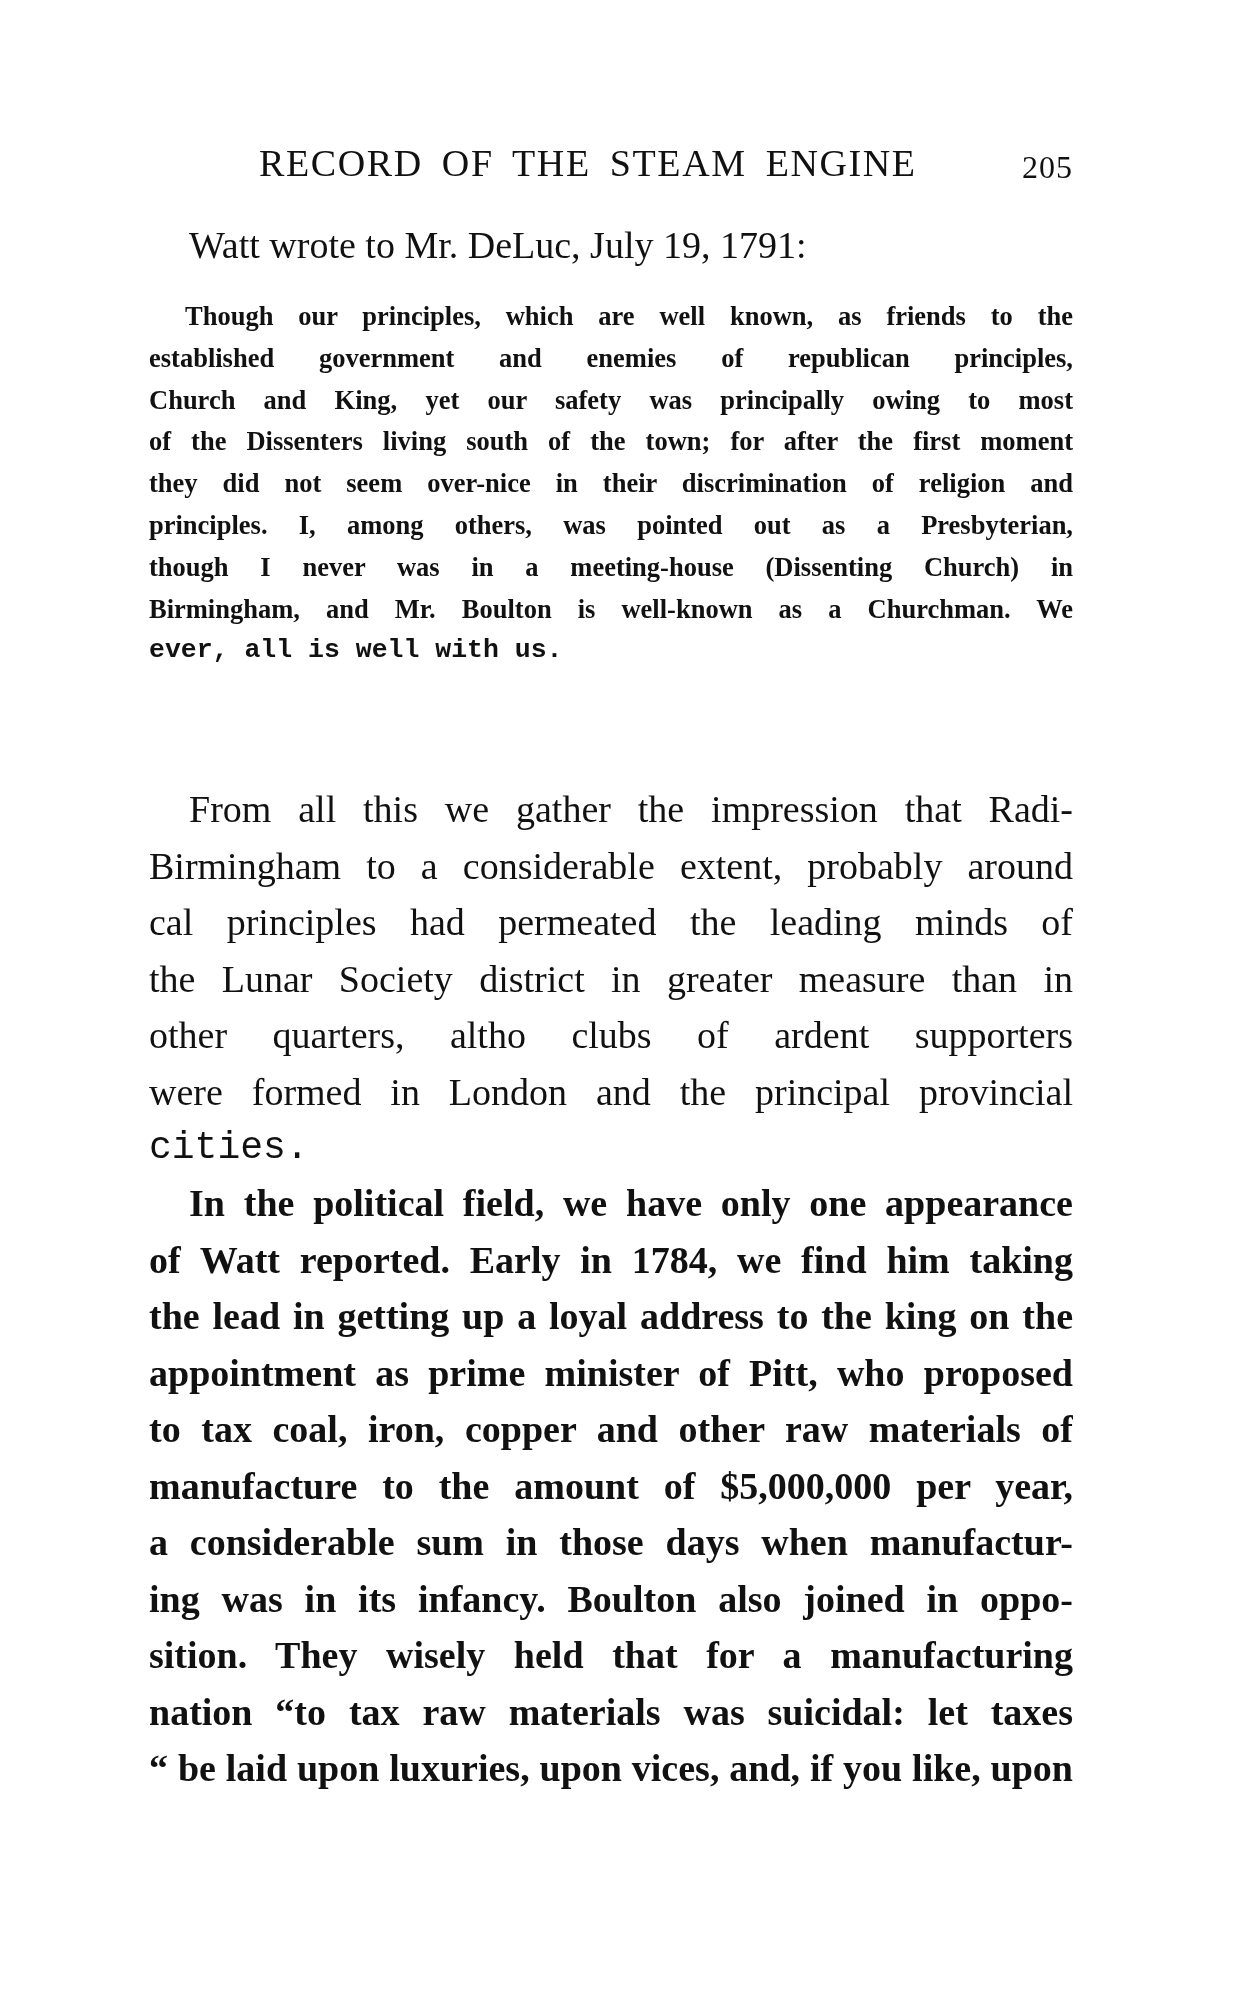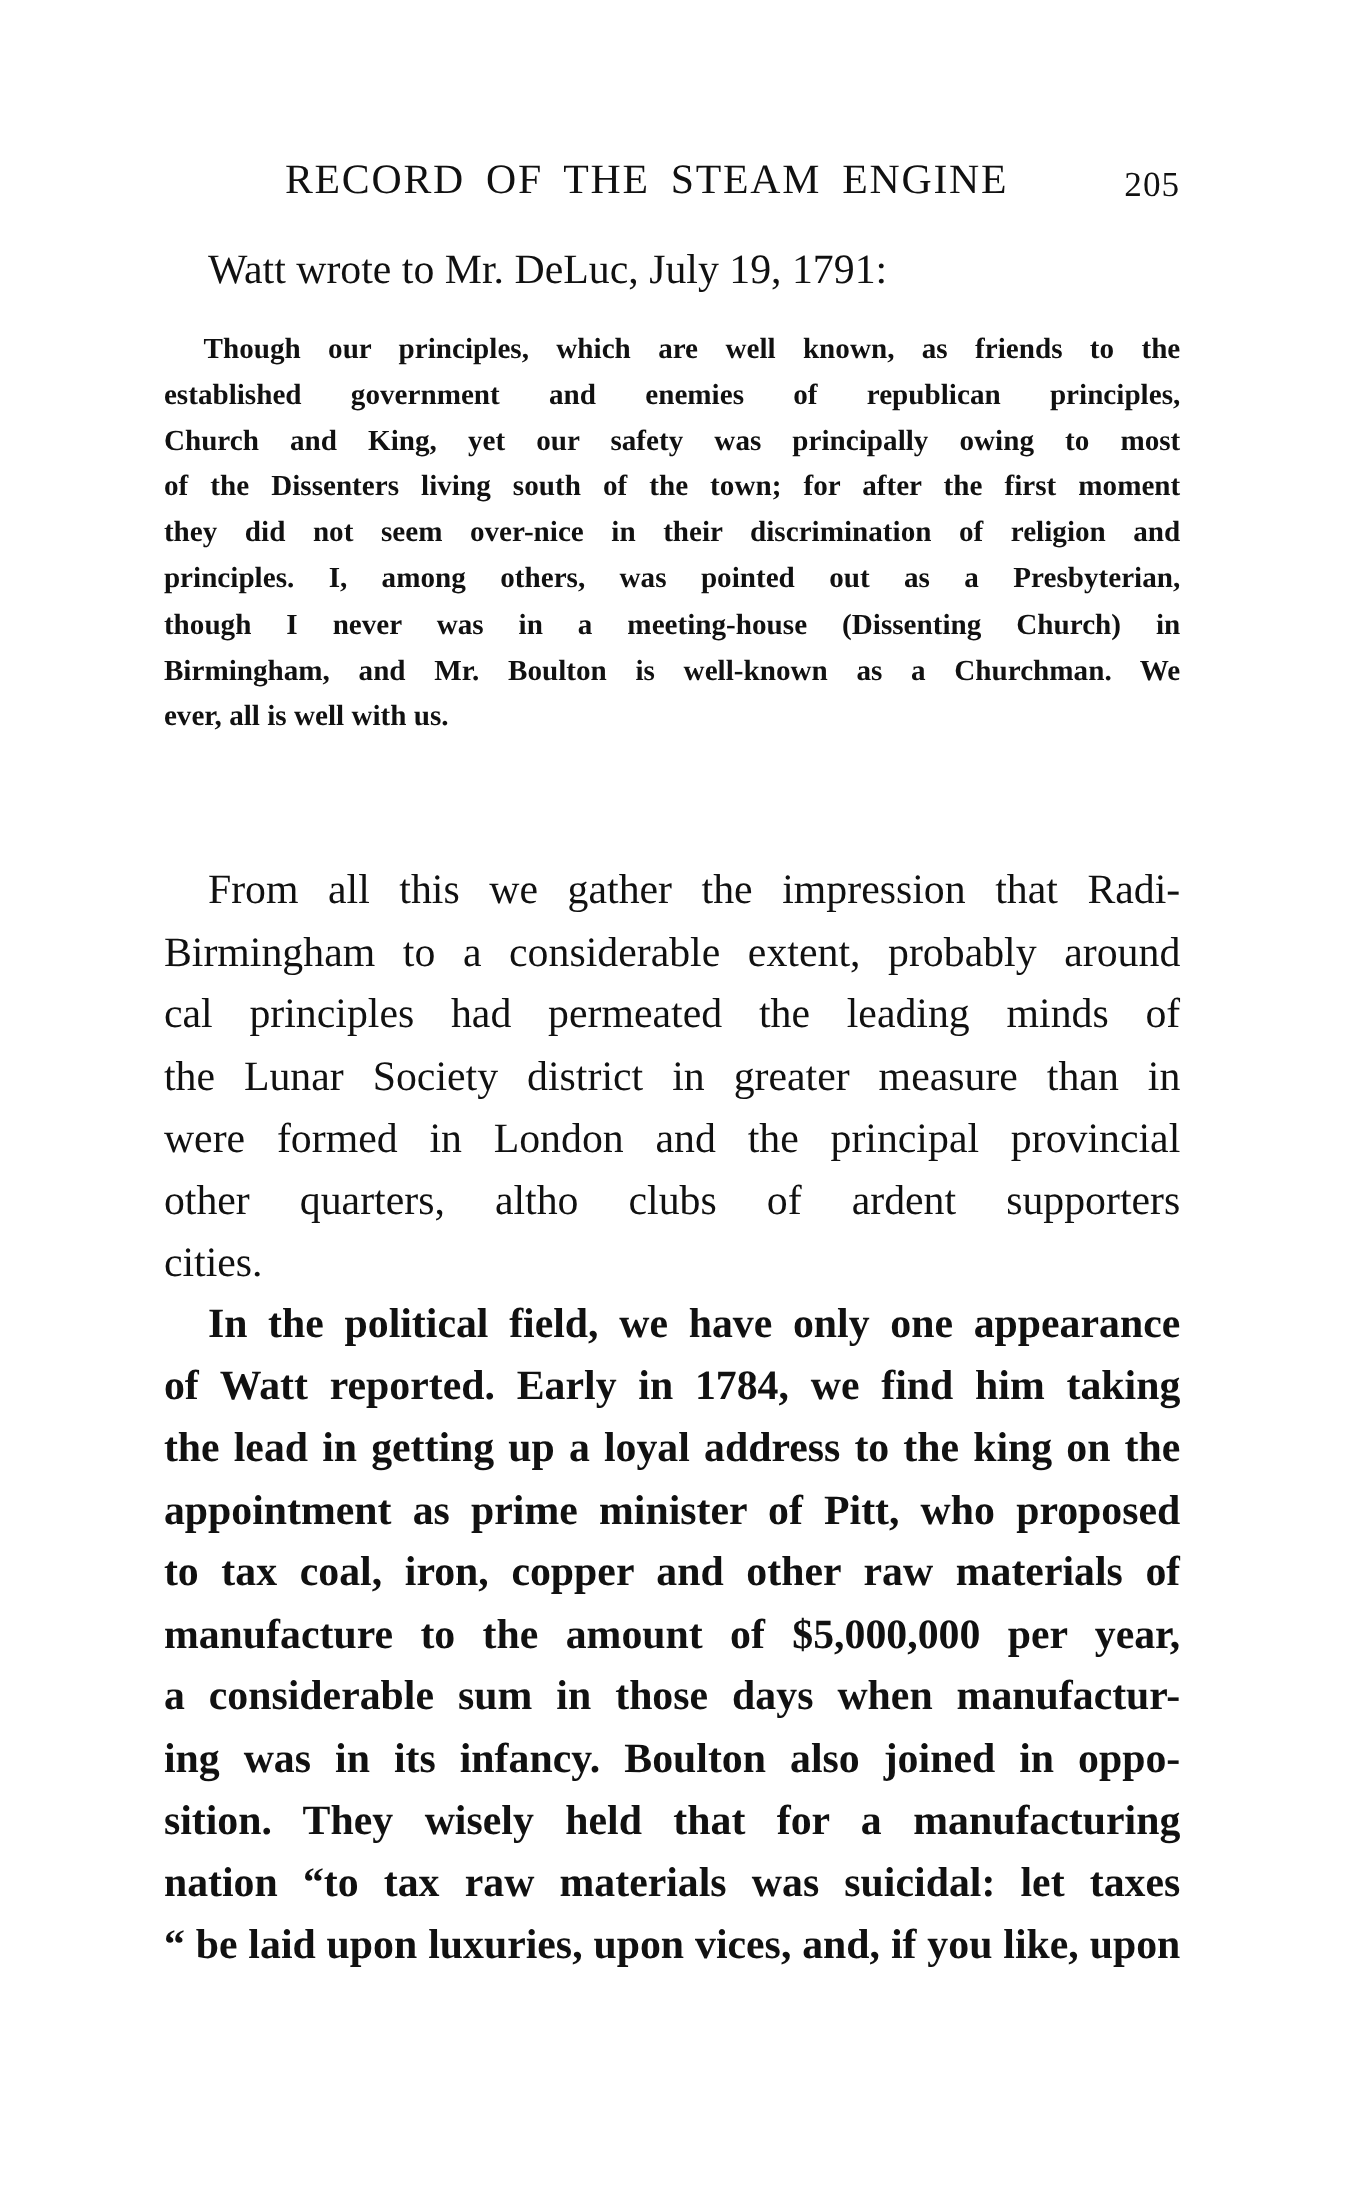--- a/index.html
+++ b/index.html
@@ -65,20 +65,21 @@
     text-align: justify;
   }
   .quote .ln, .body-para .ln {
     display: block;
     text-align: justify;
     text-align-last: justify;
     white-space: nowrap;
   }
   .quote .ln.last, .body-para .ln.last {
     text-align-last: left;
+    font-family: Liberation Mono, monospace;
   }
   .quote .ln.first { padding-left: 36px; }
   .body-para {
     position: absolute;
     left: 0;
     width: 924px;
     font-size: 38px;
     line-height: 56.5px;
   }
   .body-para .ln.first { padding-left: 40px; }
@@ -107,22 +108,22 @@
     <span class="ln" style="white-space: normal; overflow: hidden; height: 41.8px;">though I never was in a meeting-house (Dissenting Church) in</span>
     <span class="ln" style="white-space: normal; overflow: hidden; height: 41.8px;">Birmingham, and Mr. Boulton is well-known as a Churchman. We</span>
     <span class="ln last" style="white-space: normal; overflow: hidden; height: 41.8px;">ever, all is well with us.</span>
   </div>
 
   <div class="body-para p1">
     <span class="ln first" style="white-space: normal; overflow: hidden; height: 56.5px;">From all this we gather the impression that Radi-</span>
     <span class="ln" style="white-space: normal; overflow: hidden; height: 56.5px;">Birmingham to a considerable extent, probably around</span>
     <span class="ln" style="white-space: normal; overflow: hidden; height: 56.5px;">cal principles had permeated the leading minds of</span>
     <span class="ln" style="white-space: normal; overflow: hidden; height: 56.5px;">the Lunar Society district in greater measure than in</span>
+    <span class="ln" style="white-space: normal; overflow: hidden; height: 56.5px;">other quarters, altho clubs of ardent supporters</span>
     <span class="ln" style="white-space: normal; overflow: hidden; height: 56.5px;">were formed in London and the principal provincial</span>
-    <span class="ln" style="white-space: normal; overflow: hidden; height: 56.5px;">other quarters, altho clubs of ardent supporters</span>
     <span class="ln last" style="white-space: normal; overflow: hidden; height: 56.5px;">cities.</span>
   </div>
 
   <div class="body-para p2">
     <span class="ln first" style="white-space: normal; overflow: hidden; height: 56.5px;">In the political field, we have only one appearance</span>
     <span class="ln" style="white-space: normal; overflow: hidden; height: 56.5px;">of Watt reported. Early in 1784, we find him taking</span>
     <span class="ln" style="white-space: normal; overflow: hidden; height: 56.5px;">the lead in getting up a loyal address to the king on the</span>
     <span class="ln" style="white-space: normal; overflow: hidden; height: 56.5px;">appointment as prime minister of Pitt, who proposed</span>
     <span class="ln" style="white-space: normal; overflow: hidden; height: 56.5px;">to tax coal, iron, copper and other raw materials of</span>
     <span class="ln" style="white-space: normal; overflow: hidden; height: 56.5px;">manufacture to the amount of $5,000,000 per year,</span>

